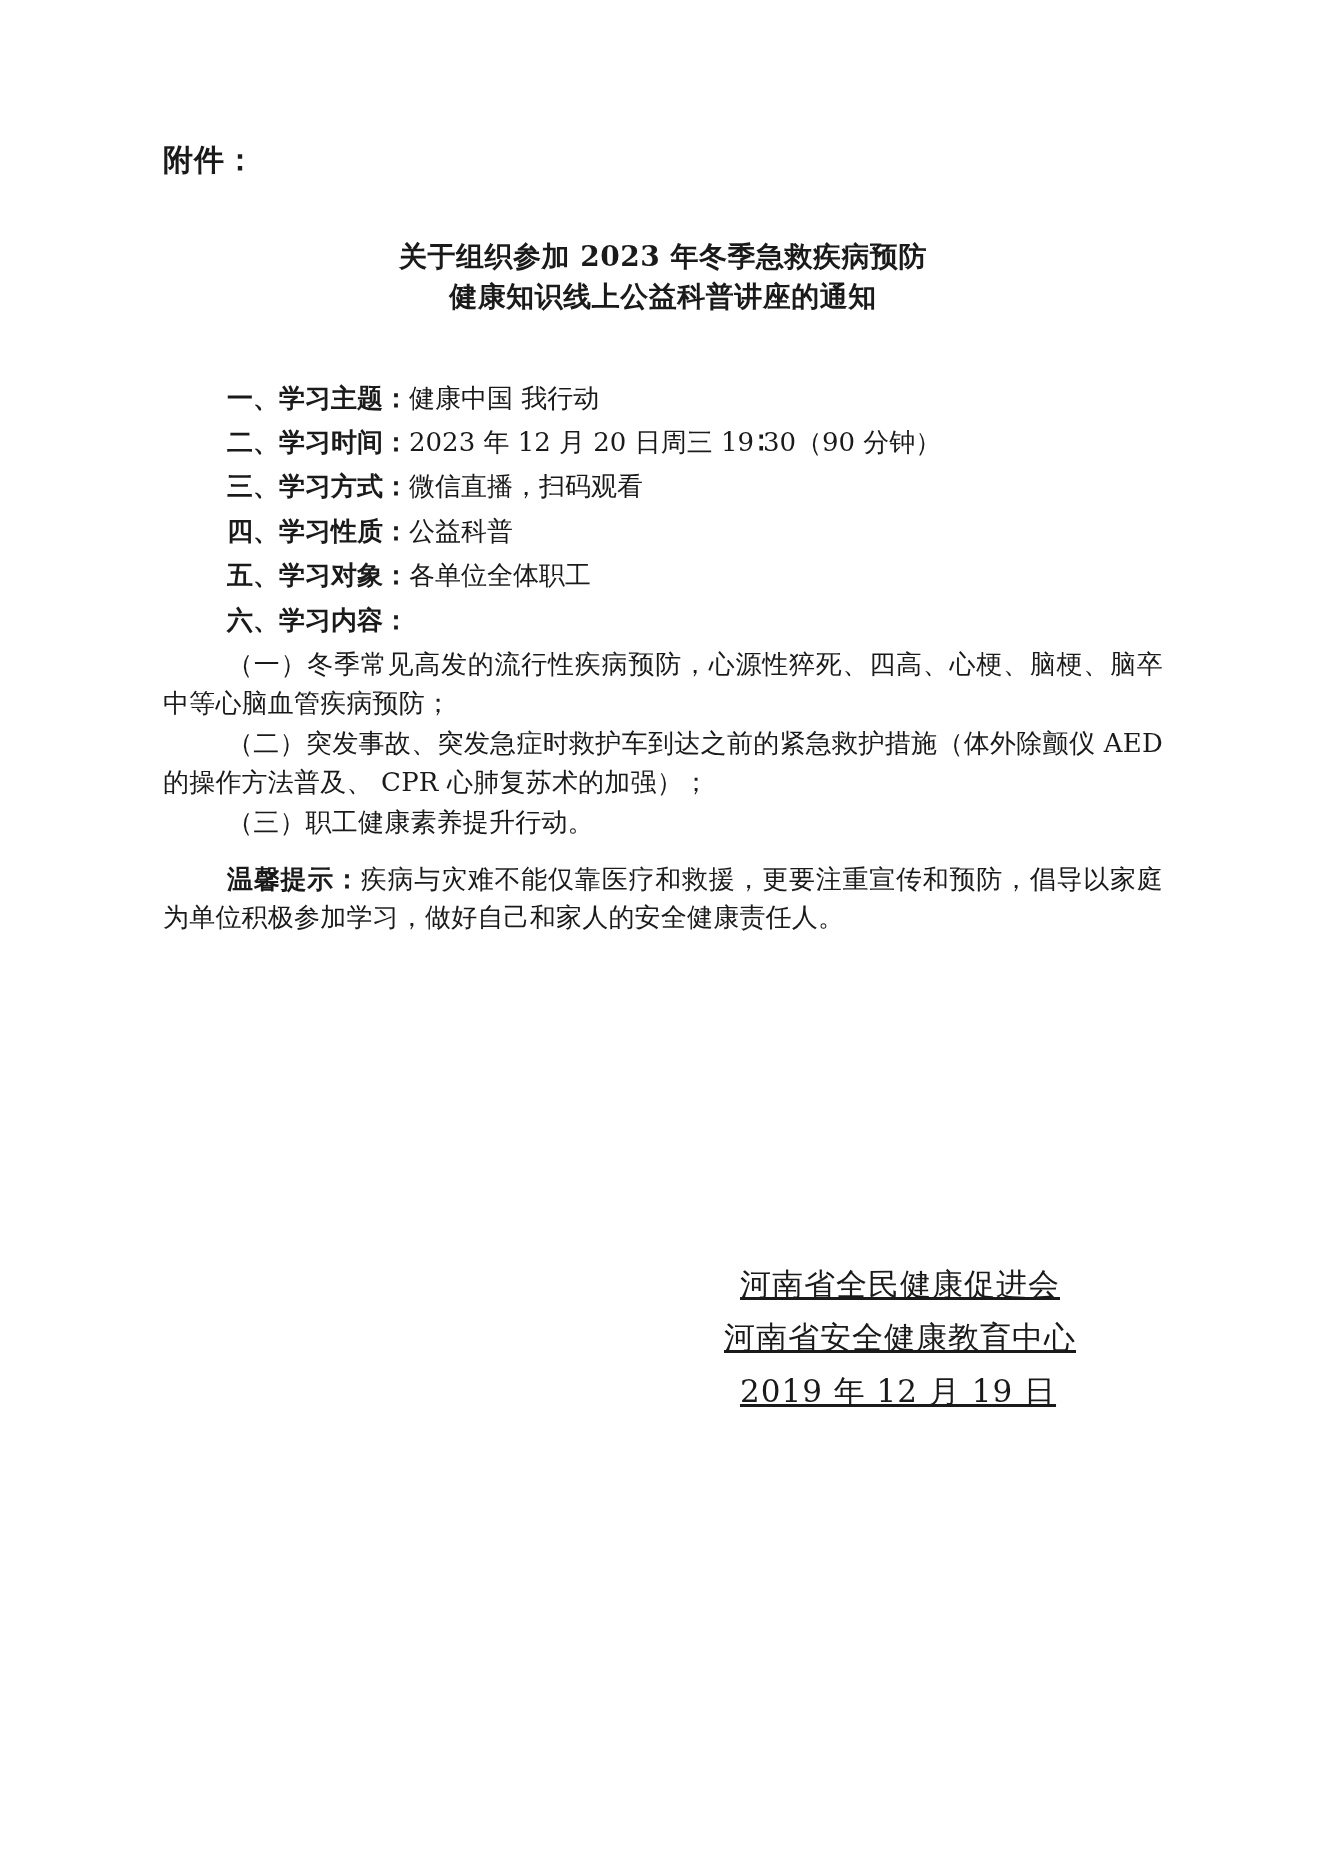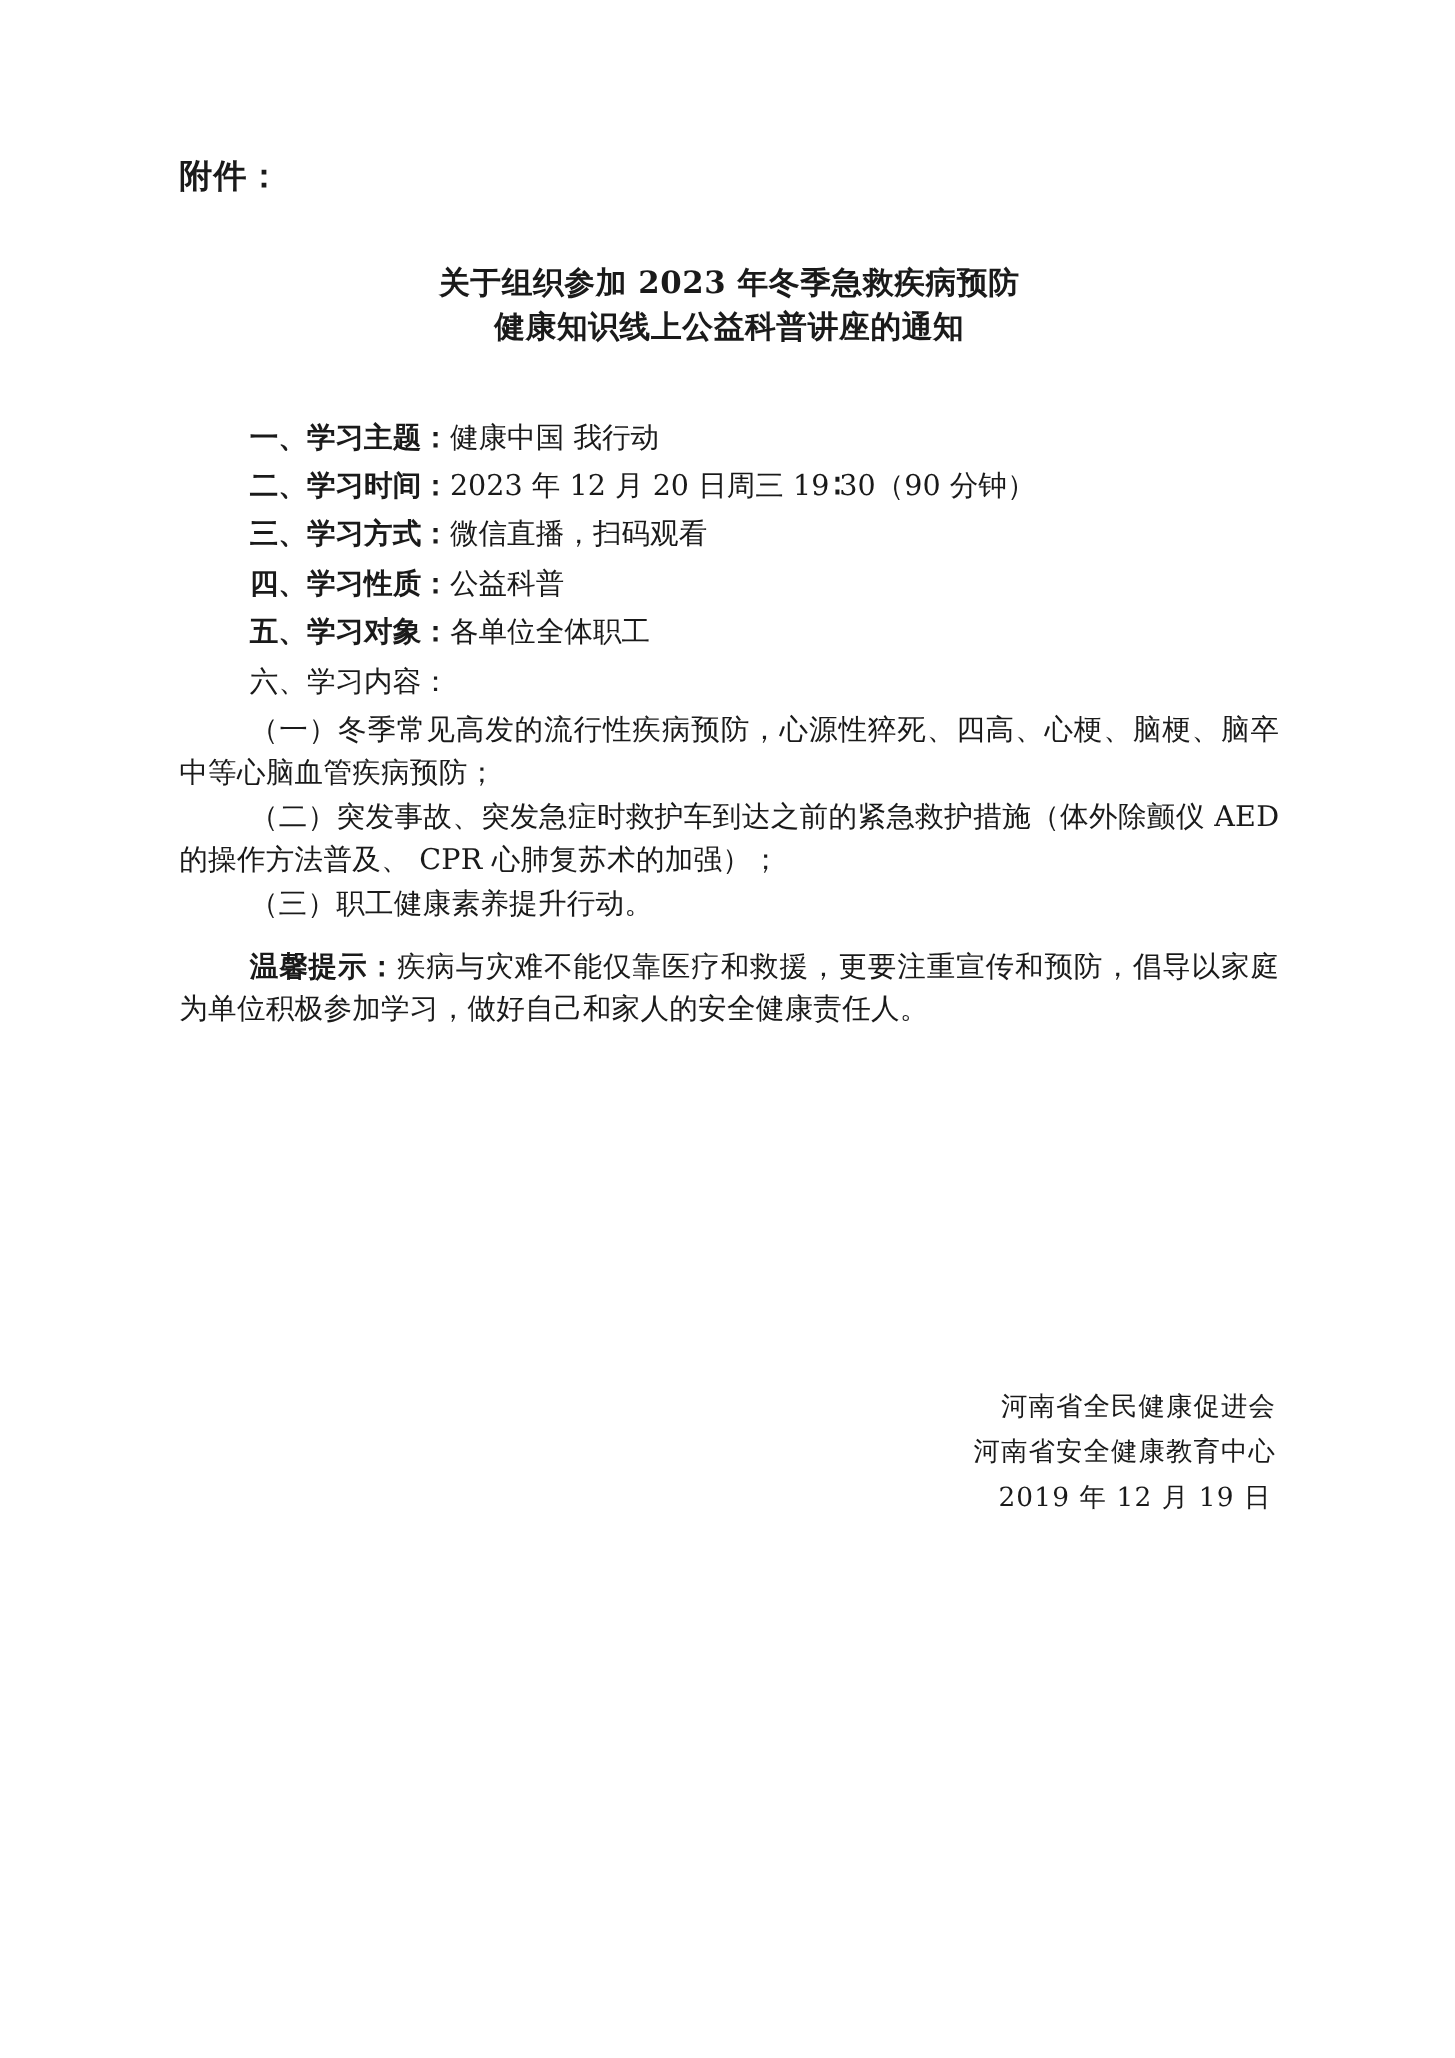--- a/index.html
+++ b/index.html
@@ -57,43 +57,44 @@
   .item-row {
     text-indent: 64px;
     margin: 0 0 6px 0;
     white-space: nowrap;
   }
   .item-row .value {
     font-weight: 400;
   }
   .section-heading {
     text-indent: 64px;
-    font-weight: 400;
+    font-weight: 700;
     margin: 0 0 6px 0;
   }
   .flow {
     margin: 0 0 2px 0;
     text-indent: 64px;
     text-align: justify;
     letter-spacing: 0.2px;
   }
   .tip-para {
     margin: 18px 0 0 0;
     text-indent: 64px;
     text-align: justify;
     letter-spacing: 0.2px;
   }
   .signature {
     position: absolute;
     right: 163px;
     top: 1258px;
     width: 520px;
-    text-align: right;
-    font-size: 24px;
+    text-align: center;
+    font-size: 31px;
     line-height: 1.72;
+    text-decoration: underline;
   }
   .signature div {
     letter-spacing: 1px;
   }
   .sig-date {
     letter-spacing: 2px;
     padding-right: 4px;
   }
   .num {
     font-family: "DejaVu Serif", "Liberation Serif", serif;

